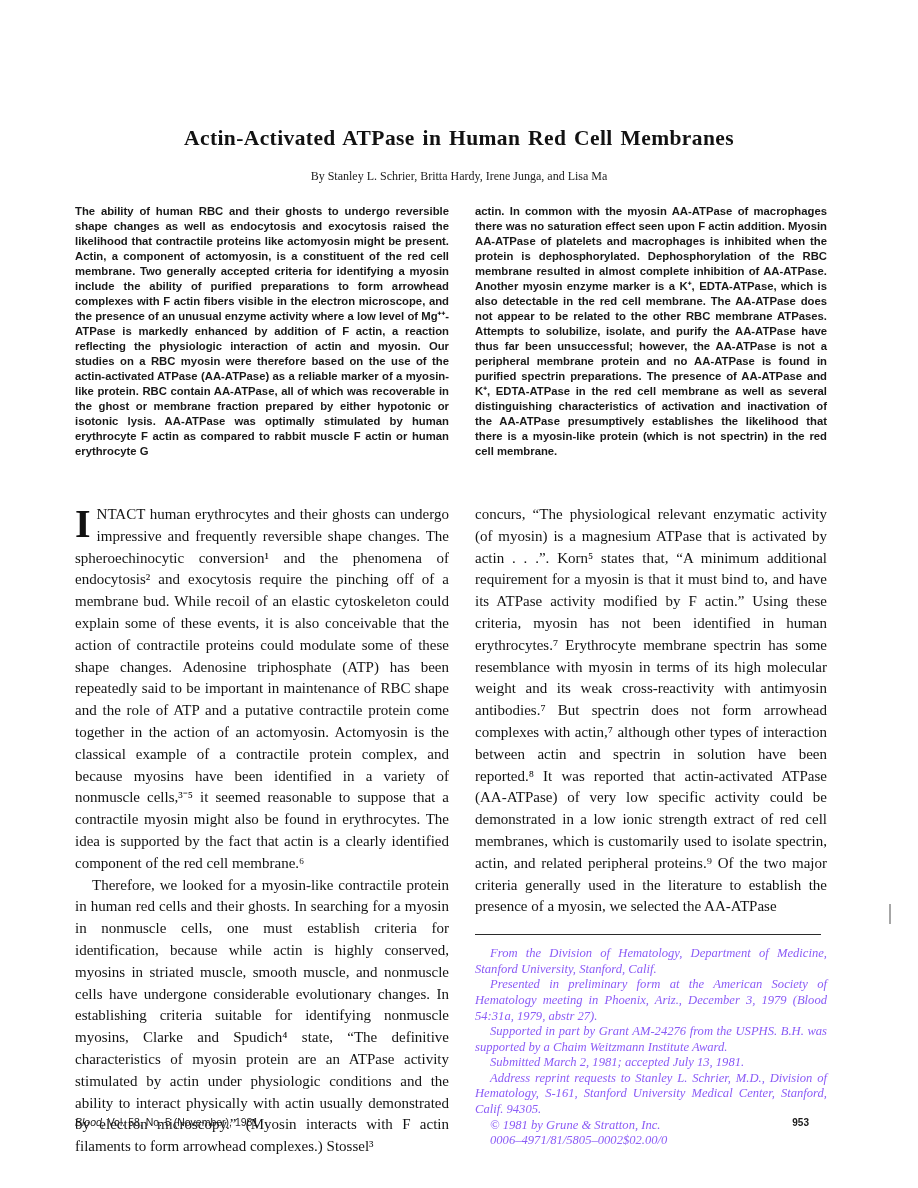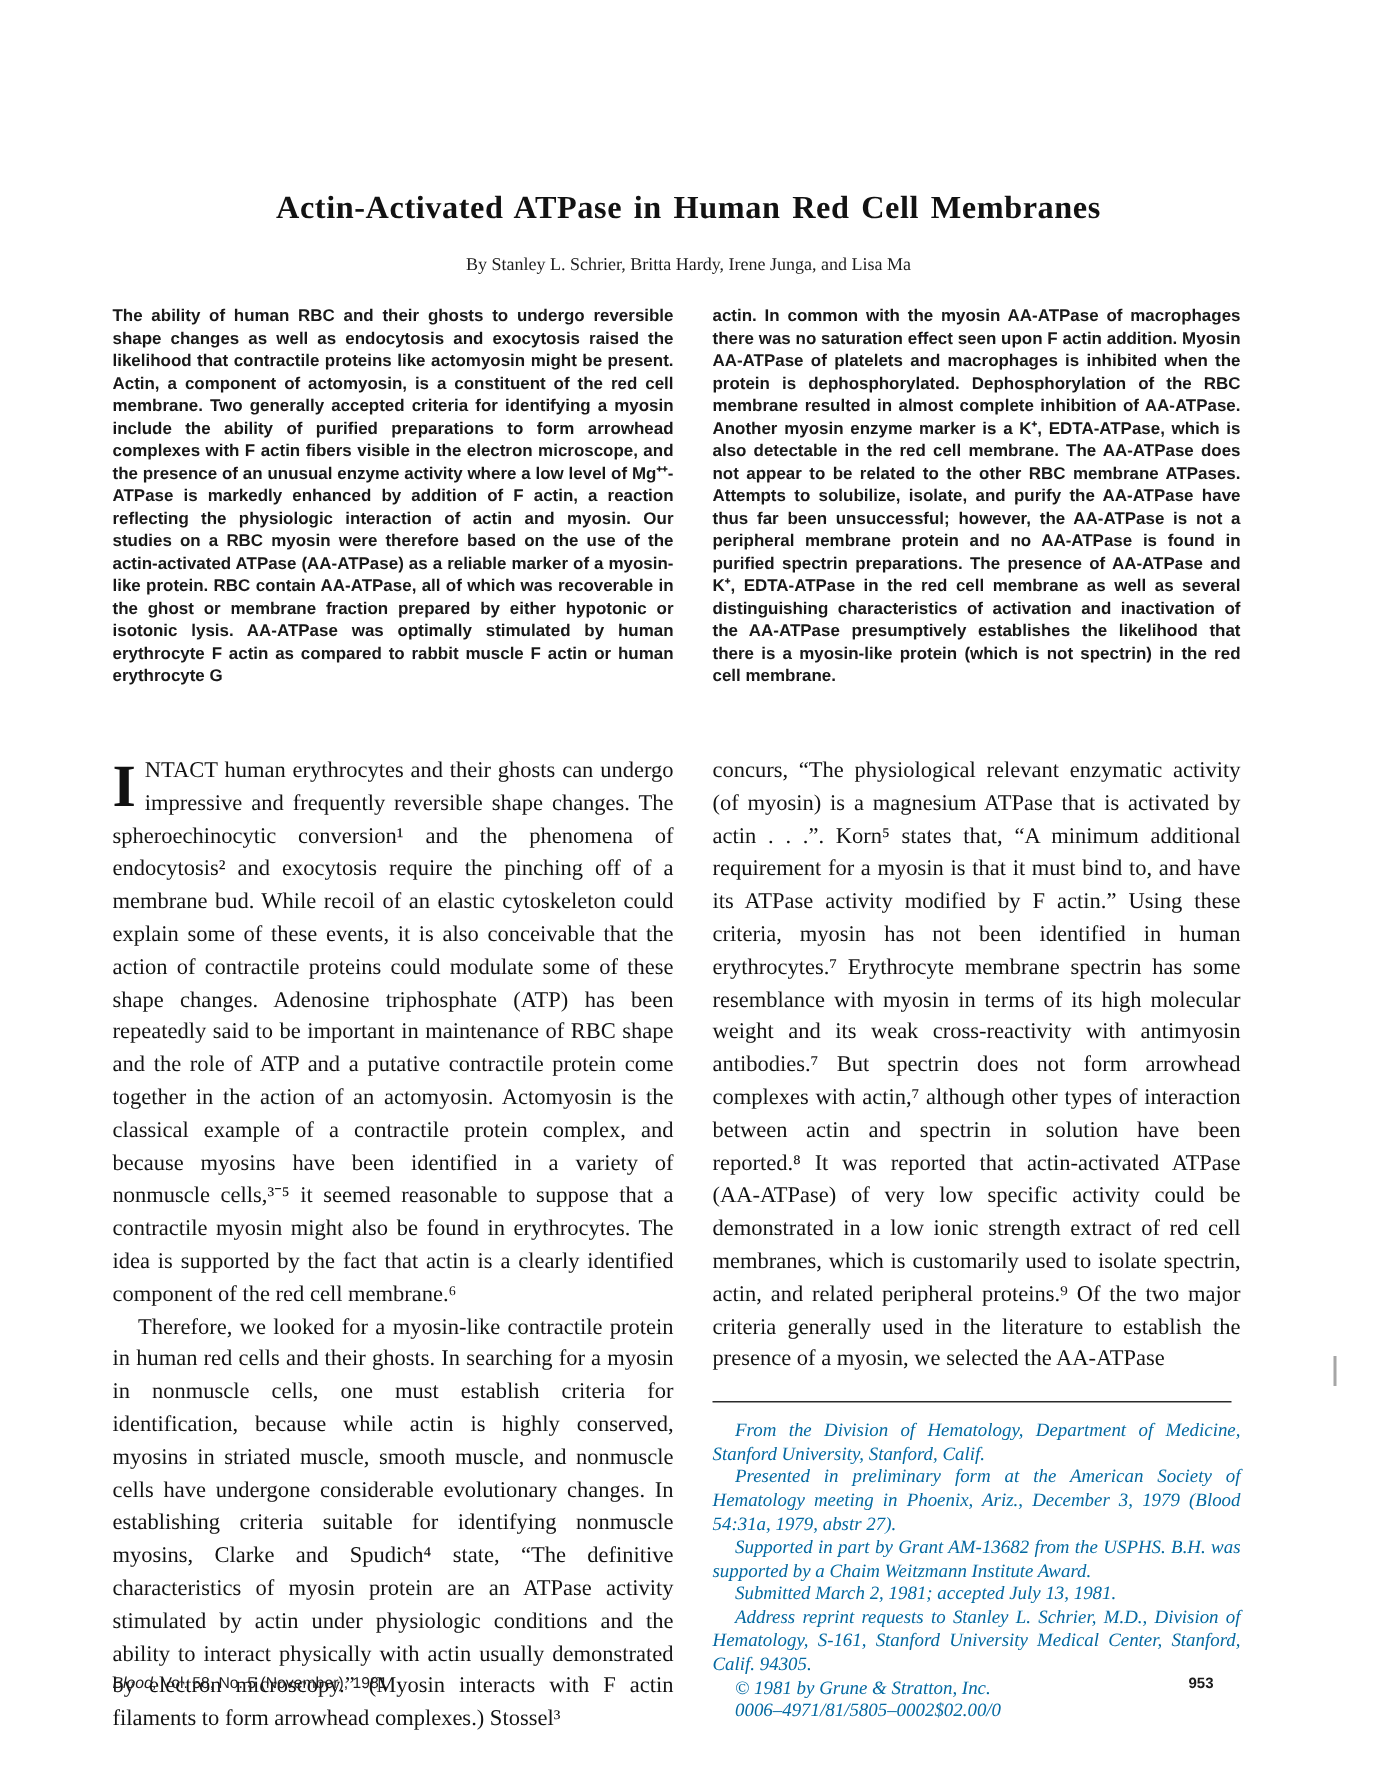--- a/index.html
+++ b/index.html
@@ -79,21 +79,21 @@
     border-top: 1.6px solid #2a2a2a;
     width: 346px;
     margin: 16px 0 11px 0;
   }
   .footnotes {
     font-family: "Liberation Serif", serif;
     font-style: italic;
     font-size: 12.6px;
     line-height: 15.6px;
     text-align: justify;
-    color: #0369a1;
+    color: #8b5cf6;
   }
   .footnotes p { margin: 0; text-indent: 15px; }
   .page-footer {
     position: absolute;
     top: 1116px;
     left: 75px;
     width: 734px;
     display: flex;
     justify-content: space-between;
     align-items: flex-end;
@@ -133,21 +133,21 @@
     </div>
 
     <div class="col-right">
       <p class="body-text" style="margin:0;">concurs, “The physiological relevant enzymatic activity (of myosin) is a magnesium ATPase that is activated by actin . . .”. Korn⁵ states that, “A minimum additional requirement for a myosin is that it must bind to, and have its ATPase activity modified by F actin.” Using these criteria, myosin has not been identified in human erythrocytes.⁷ Erythrocyte membrane spectrin has some resemblance with myosin in terms of its high molecular weight and its weak cross-reactivity with antimyosin antibodies.⁷ But spectrin does not form arrowhead complexes with actin,⁷ although other types of interaction between actin and spectrin in solution have been reported.⁸ It was reported that actin-activated ATPase (AA-ATPase) of very low specific activity could be demonstrated in a low ionic strength extract of red cell membranes, which is customarily used to isolate spectrin, actin, and related peripheral proteins.⁹ Of the two major criteria generally used in the literature to establish the presence of a myosin, we selected the AA-ATPase</p>
 
       <hr class="footnote-divider">
 
       <div class="footnotes">
         <p>From the Division of Hematology, Department of Medicine, Stanford University, Stanford, Calif.</p>
         <p>Presented in preliminary form at the American Society of Hematology meeting in Phoenix, Ariz., December 3, 1979 (Blood 54:31a, 1979, abstr 27).</p>
-        <p>Supported in part by Grant AM-13682 from the USPHS. B.H. was supported by a Chaim Weitzmann Institute Award.</p>
+        <p>Supported in part by Grant AM-24276 from the USPHS. B.H. was supported by a Chaim Weitzmann Institute Award.</p>
         <p>Submitted March 2, 1981; accepted July 13, 1981.</p>
         <p>Address reprint requests to Stanley L. Schrier, M.D., Division of Hematology, S-161, Stanford University Medical Center, Stanford, Calif. 94305.</p>
         <p>© 1981 by Grune &amp; Stratton, Inc.</p>
         <p>0006–4971/81/5805–0002$02.00/0</p>
       </div>
     </div>
   </div>
 
   <div class="page-footer">
     <div><span class="journal-name">Blood,</span><span> Vol. 58, No. 5 (November), 1981</span></div>

